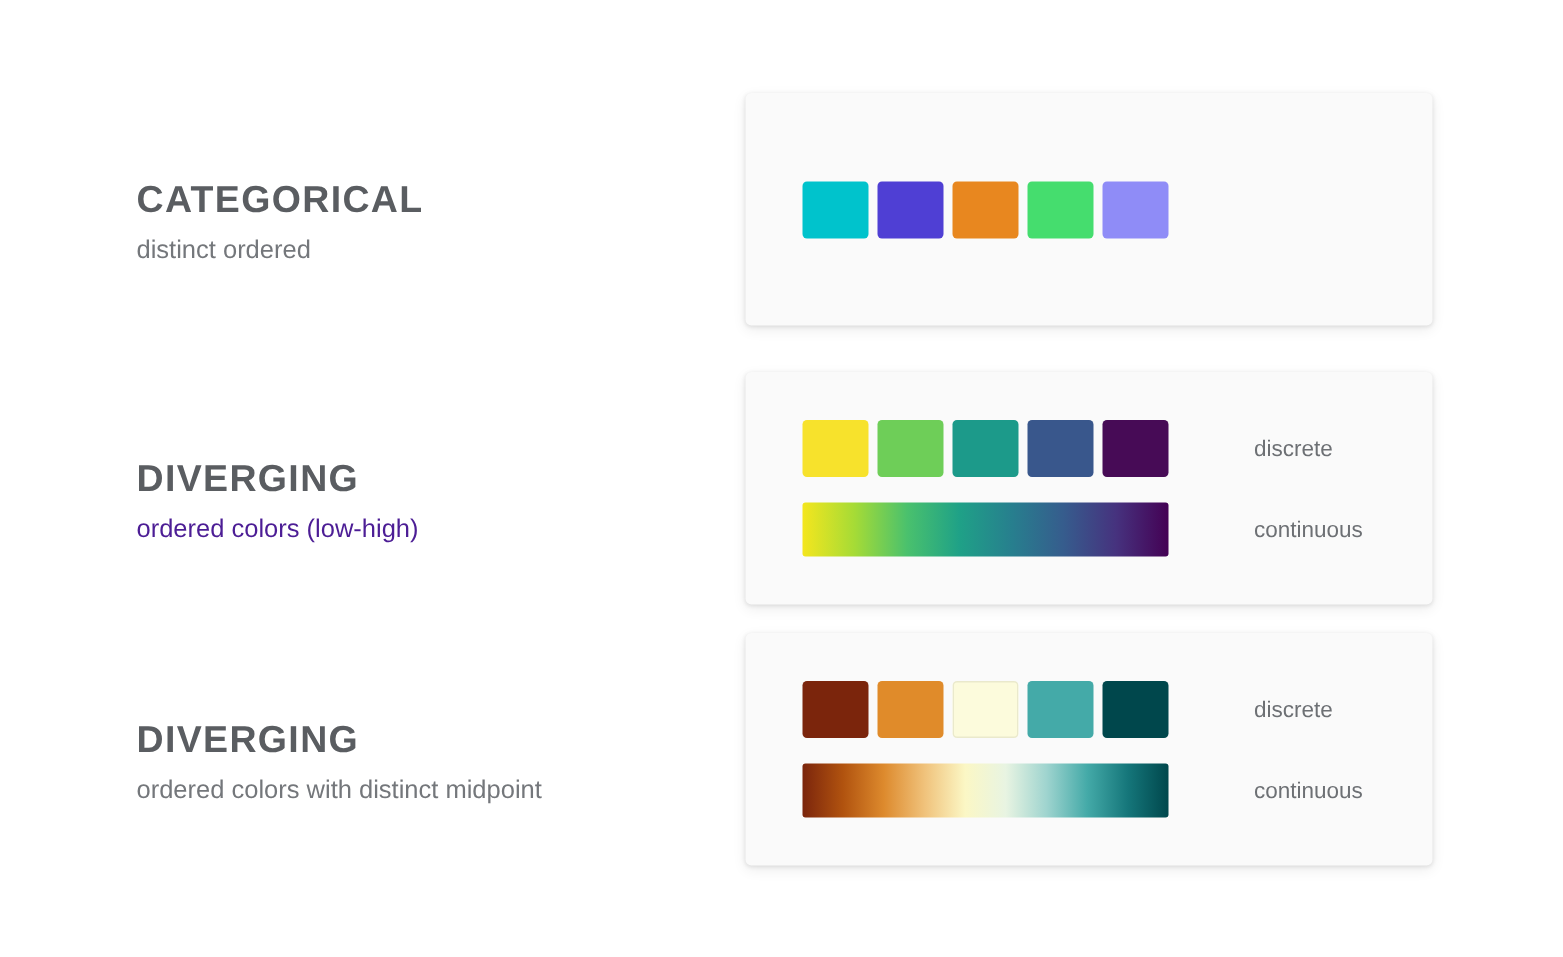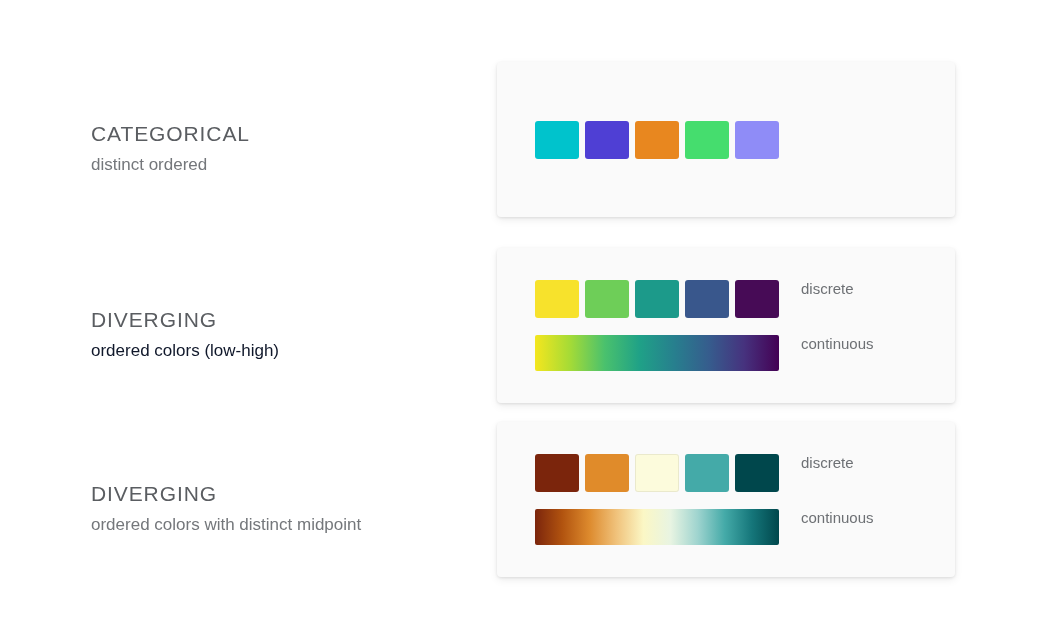--- a/index.html
+++ b/index.html
@@ -33,22 +33,22 @@
   .row-sequential  { top: 248px; height: 155px; }
   .row-diverging   { top: 422px; height: 155px; }
 
   
   .labels {
     position: absolute;
     left: 91px;
     width: 390px;
   }
   .title {
-    font-size: 21px;
-    font-weight: normal;
+    font-size: 25px;
+    font-weight: bold;
     letter-spacing: 0.9px;
     color: #5a5d61;
     line-height: 1.1;
     margin: 18px 0 10px 0;
     white-space: nowrap;
   }
   .subtitle {
     font-size: 17px;
     font-weight: normal;
     color: #74777b;
@@ -77,20 +77,22 @@
     right: 14px;
     top: 0;
     bottom: 0;
     display: flex;
     flex-direction: column;
     justify-content: center;
   }
 
   .ramp-line {
     display: flex;
+    align-items: center;
+    gap: 35px;
   }
   .ramp-line + .ramp-line { margin-top: 17px; }
 
   .swatch-strip {
     display: flex;
     gap: 6px;
   }
   .swatch {
     width: 44px;
     height: 38px;
@@ -142,21 +144,21 @@
           <span class="ramp-label" style="color: rgb(109, 112, 116);"></span>
         </div>
       </div>
     </div>
   </div>
 
   <div class="row row-sequential">
 
     <div class="labels">
       <p class="title" style="color: rgb(90, 93, 97);">DIVERGING</p>
-      <p class="subtitle" style="color: #0f172a;">ordered colors (low-high)</p>
+      <p class="subtitle" style="color: #4c1d95;">ordered colors (low-high)</p>
     </div>
 
     <div class="card card-sequential" style="background: rgb(250, 250, 250);">
       <div class="card-inner">
 
         <div class="ramp-line">
           <div class="swatch-strip">
             <div class="swatch" style="background: rgb(247, 226, 44);"></div>
             <div class="swatch" style="background: rgb(110, 206, 88);"></div>
             <div class="swatch" style="background: rgb(28, 154, 138);"></div>

